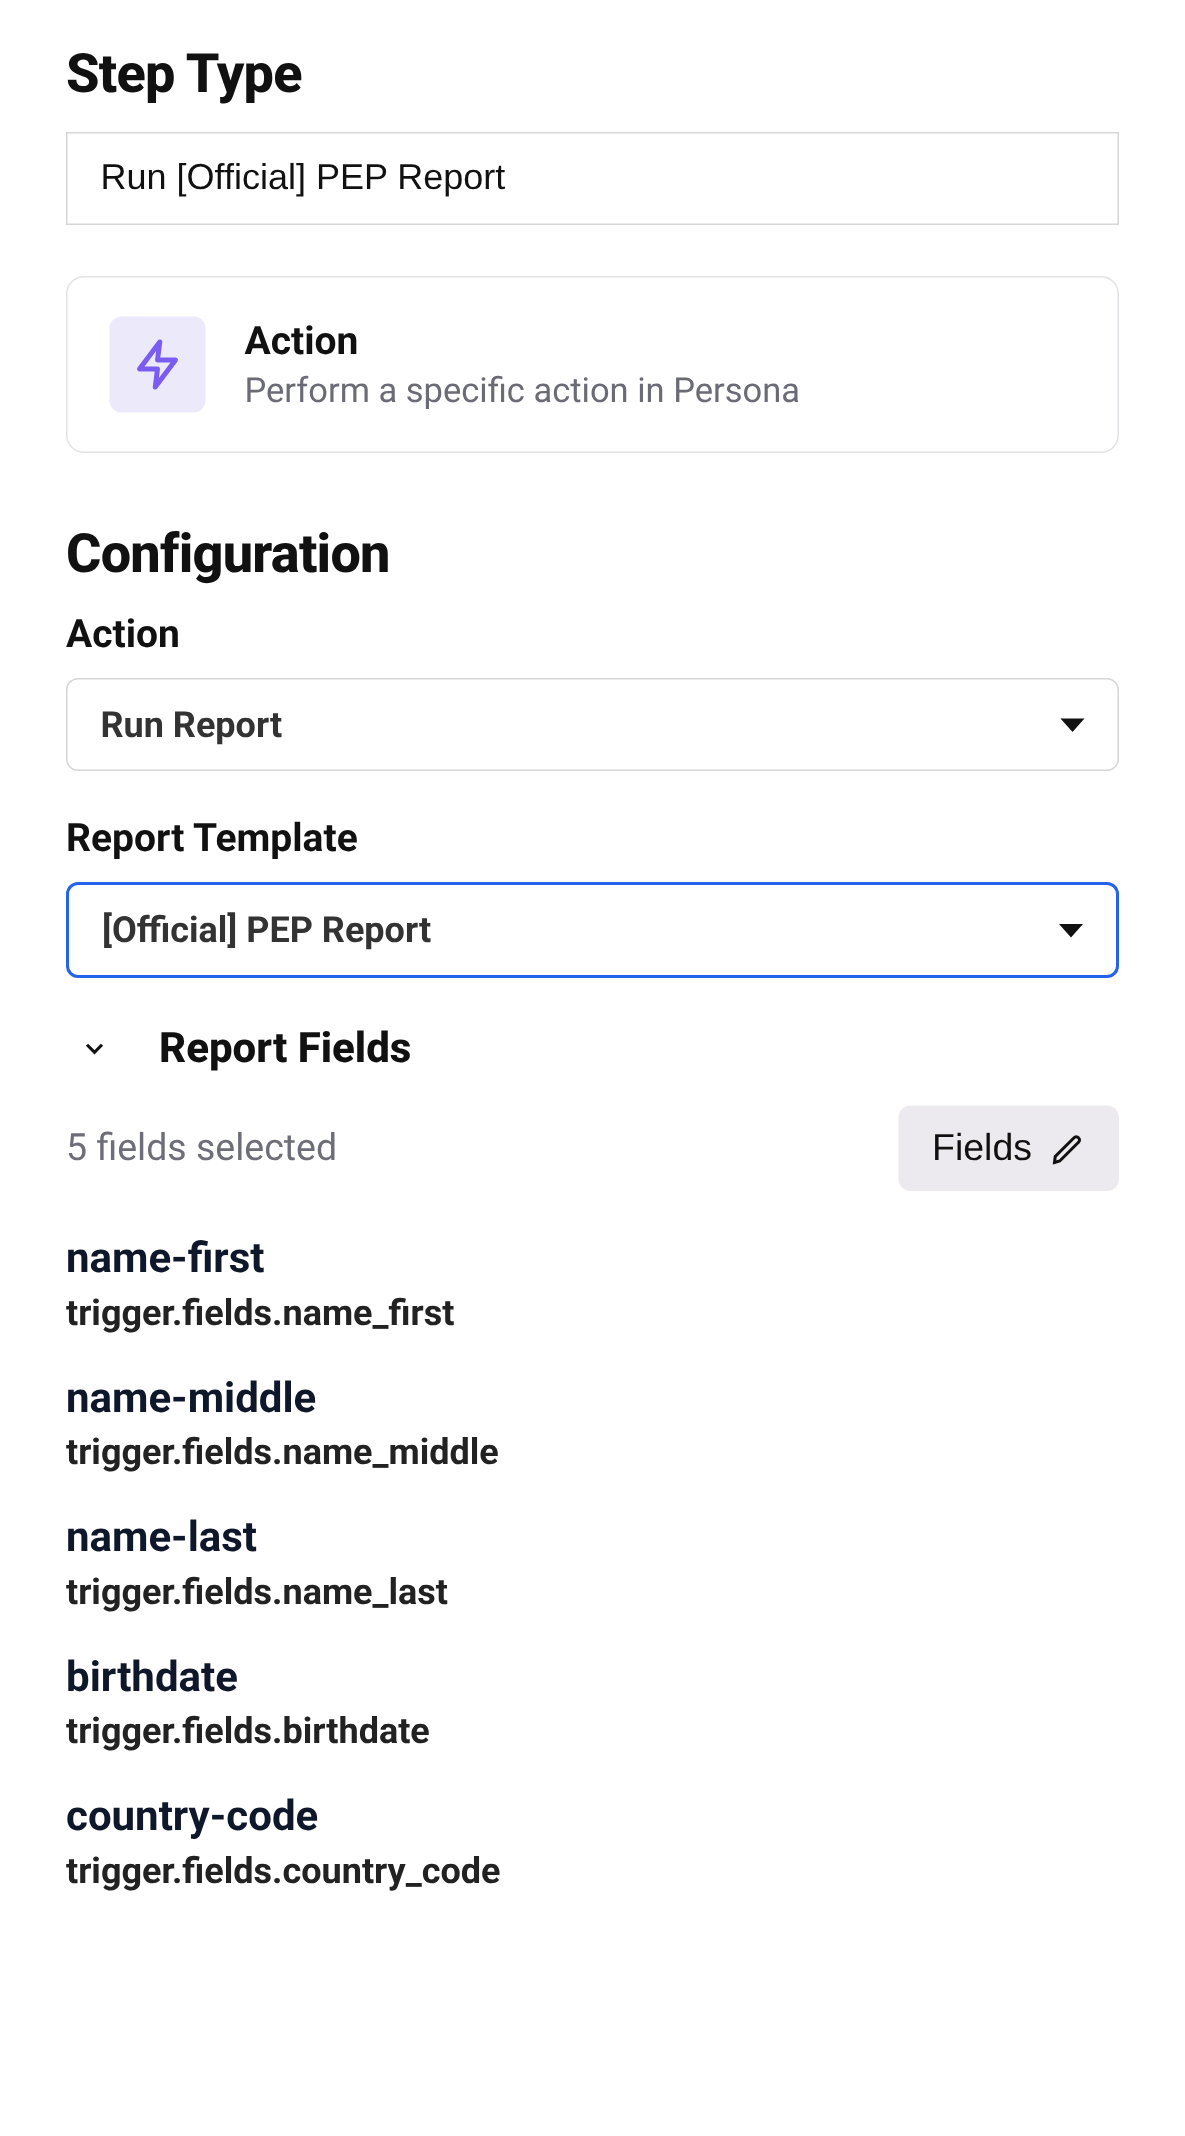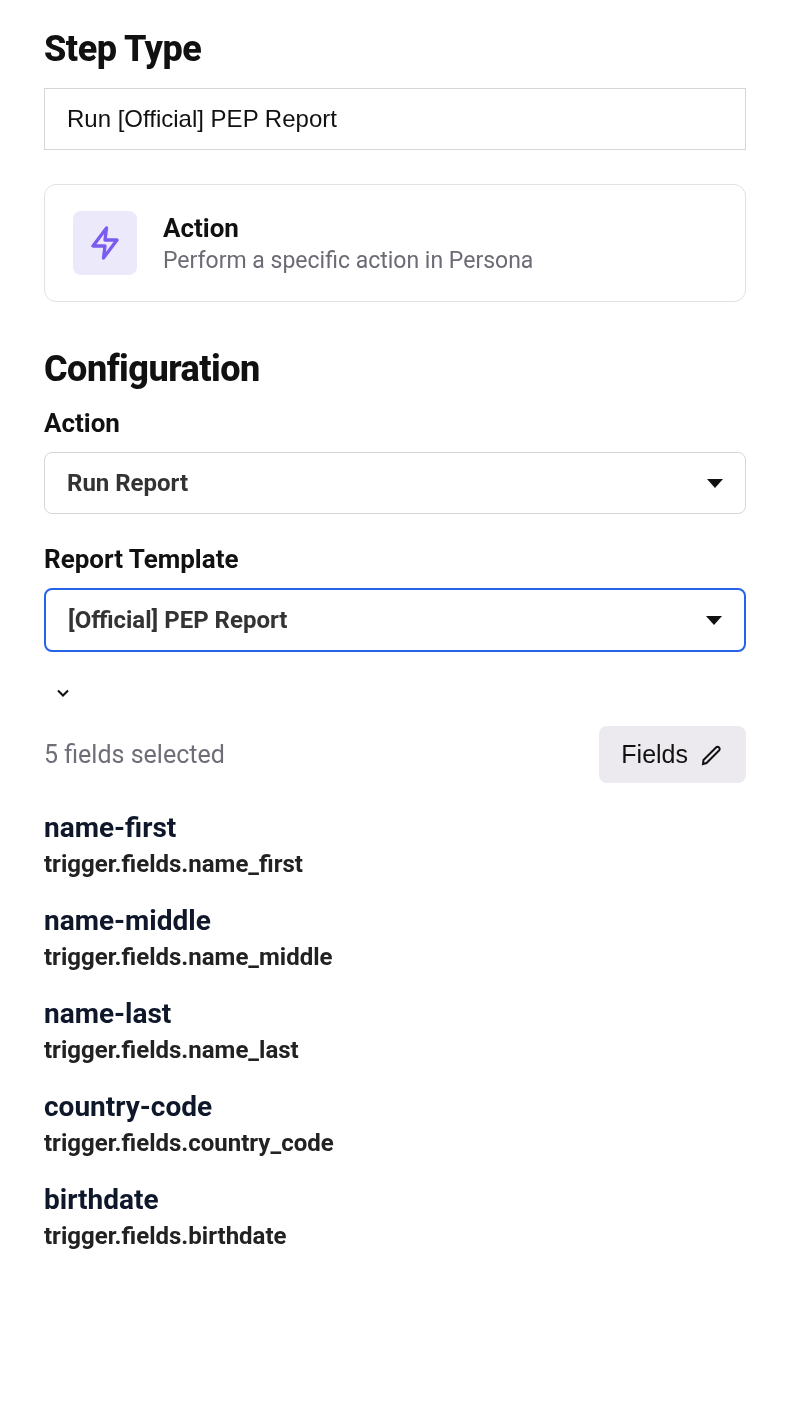--- a/index.html
+++ b/index.html
@@ -226,20 +226,21 @@
   </div>
 </div>
 
 
 <div class="collapse-header">
   <span class="chev">
     <svg viewBox="0 0 24 24">
         <polyline points="6 9 12 15 18 9"></polyline>
       </svg>
   </span>
+  <span class="collapse-title">Report Fields</span>
 </div>
 
 
 <div class="fields-row">
   <span class="fields-selected">5 fields selected</span>
   <button class="fields-button">
     <span>Fields</span>
     <svg viewBox="0 0 24 24">
       <path d="M3 21 L6.5 20 L19 7.5 a2 2 0 0 0 0 -3 a2 2 0 0 0 -3 0 L3.5 17 Z"></path>
     </svg>
@@ -254,23 +255,23 @@
     </div>
     <div class="field-item">
       <div class="field-item-name">name-middle</div>
       <div class="field-item-path">trigger.fields.name_middle</div>
     </div>
     <div class="field-item">
       <div class="field-item-name">name-last</div>
       <div class="field-item-path">trigger.fields.name_last</div>
     </div>
     <div class="field-item">
+      <div class="field-item-name">birthdate</div>
+      <div class="field-item-path">trigger.fields.birthdate</div>
+    </div>
+    <div class="field-item">
       <div class="field-item-name">country-code</div>
       <div class="field-item-path">trigger.fields.country_code</div>
     </div>
-    <div class="field-item">
-      <div class="field-item-name">birthdate</div>
-      <div class="field-item-path">trigger.fields.birthdate</div>
-    </div>
   </div>
 
 
 
 
 </body></html>

